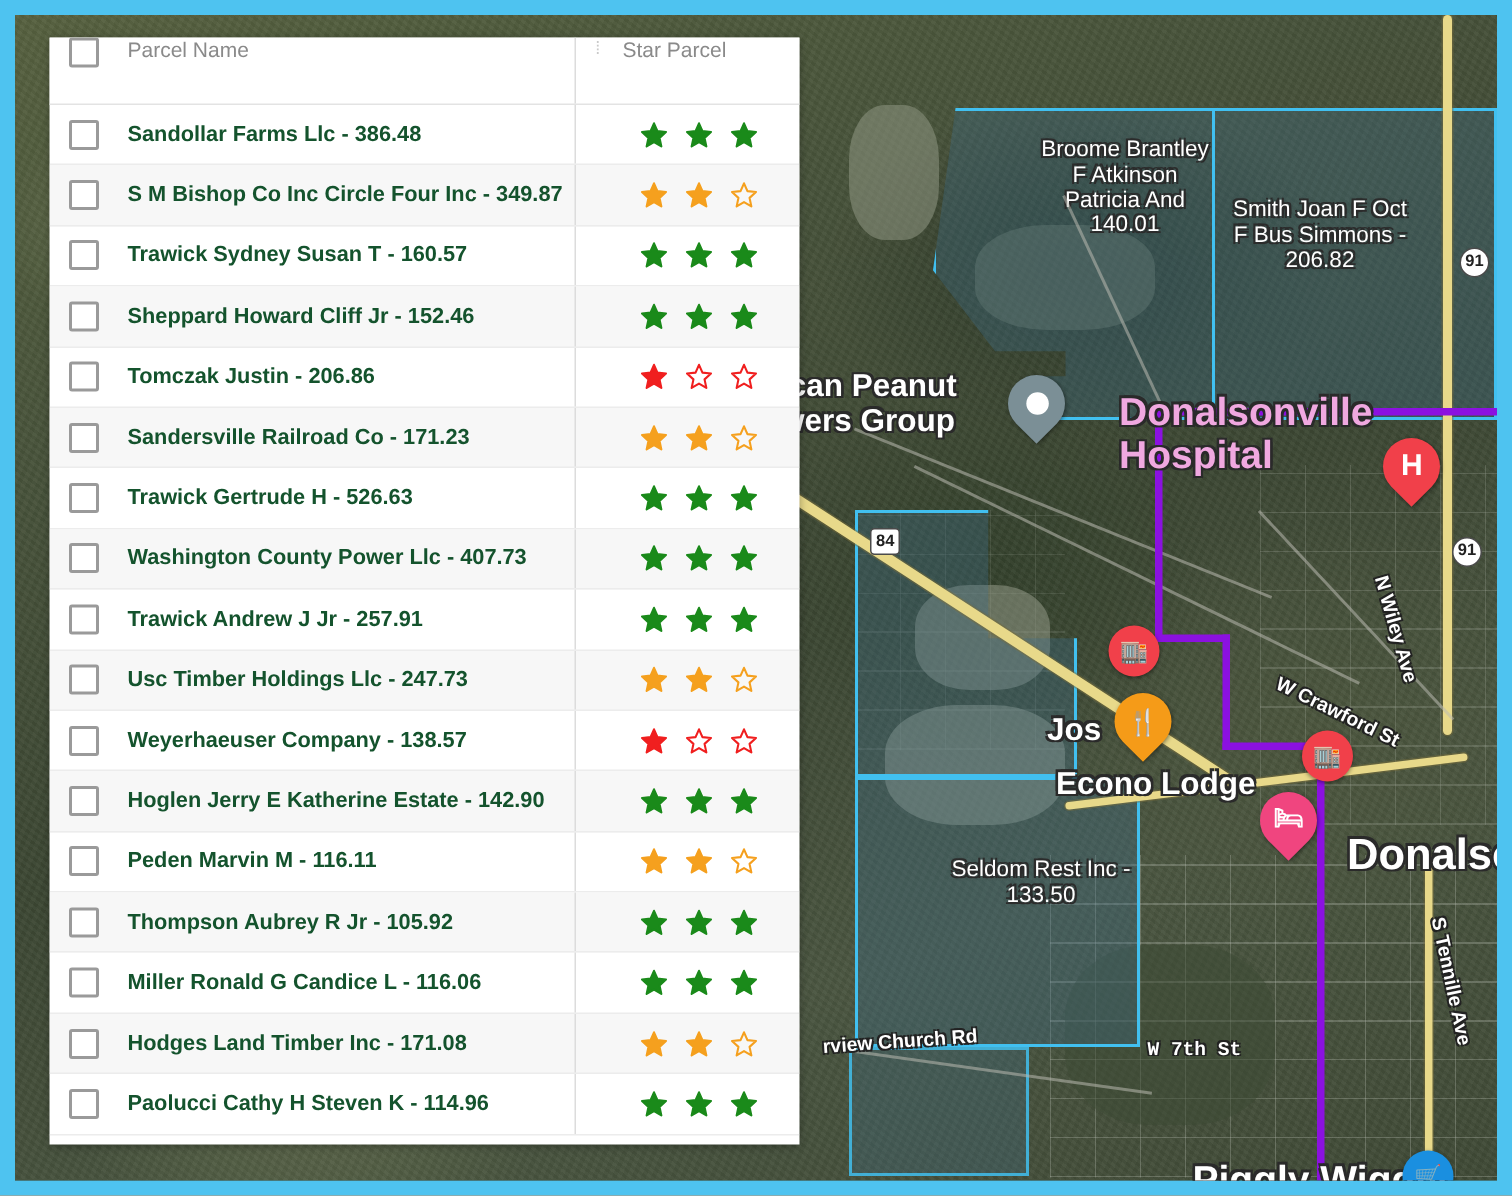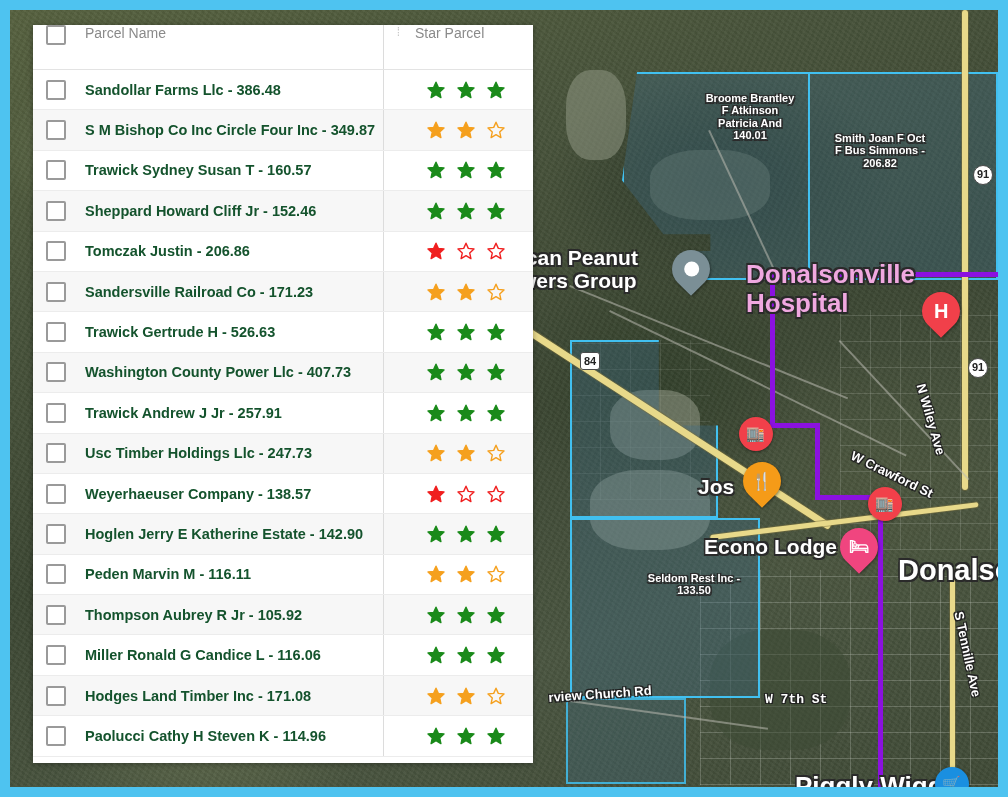--- a/index.html
+++ b/index.html
@@ -51,22 +51,22 @@
 
   
   .parcel {
     position: absolute;
     border: 2.5px solid #41c0f0;
     background: rgba(60,110,140,.33);
   }
   .parcel-label {
     position: absolute;
     color: #fff;
-    font-size: 11px;
-    font-weight: 700;
+    font-size: 15px;
+    font-weight: 400;
     line-height: 1.12;
     text-align: center;
     text-shadow:
       -1.5px -1.5px 0 #2b2b2b, 1.5px -1.5px 0 #2b2b2b,
       -1.5px 1.5px 0 #2b2b2b, 1.5px 1.5px 0 #2b2b2b,
       0 0 3px #2b2b2b;
     white-space: pre-line;
     pointer-events: none;
   }
 
@@ -283,21 +283,21 @@
     <div class="route" style="left:760px;top:262px;width:5px;height:156px;"></div>
     <div class="route" style="left:760px;top:413px;width:50px;height:5px;"></div>
     <div class="route" style="left:805px;top:413px;width:5px;height:77px;"></div>
     <div class="route" style="left:805px;top:485px;width:70px;height:5px;"></div>
     <div class="route" style="left:868px;top:485px;width:5px;height:292px;"></div>
 
     <div class="poilabel" style="left:510px;top:236px;">ican Peanut
 wers Group</div>
     <div class="poilabel hospital" style="left:736px;top:250px;">Donalsonville Hospital</div>
     <div class="poilabel" style="left:688px;top:465px;">Jos</div>
-    <div class="poilabel" style="left:694px;top:525px;">Econo Lodge</div>
+    <div class="poilabel" style="left:694px;top:501px;">Econo Lodge</div>
     <div class="poilabel city" style="left:888px;top:545px;">Donalson</div>
     <div class="poilabel store" style="left:785px;top:762px;">Piggly Wiggly</div>
 
     <div class="roadlabel" style="left:918px;top:372px;transform:rotate(74deg);transform-origin:0 0;">N Wiley Ave</div>
     <div class="roadlabel" style="left:845px;top:438px;transform:rotate(26deg);transform-origin:0 0;">W Crawford St</div>
     <div class="roadlabel" style="left:956px;top:600px;transform:rotate(78deg);transform-origin:0 0;">S Tennille Ave</div>
     <div class="roadlabel" style="left:755px;top:682px;font-family:Liberation Mono, monospace;">W 7th St</div>
     <div class="roadlabel" style="left:538px;top:680px;transform:rotate(-4deg);transform-origin:0 0;">rview Church Rd</div>
 
     <div class="pin gray" style="left:662px;top:240px;">

